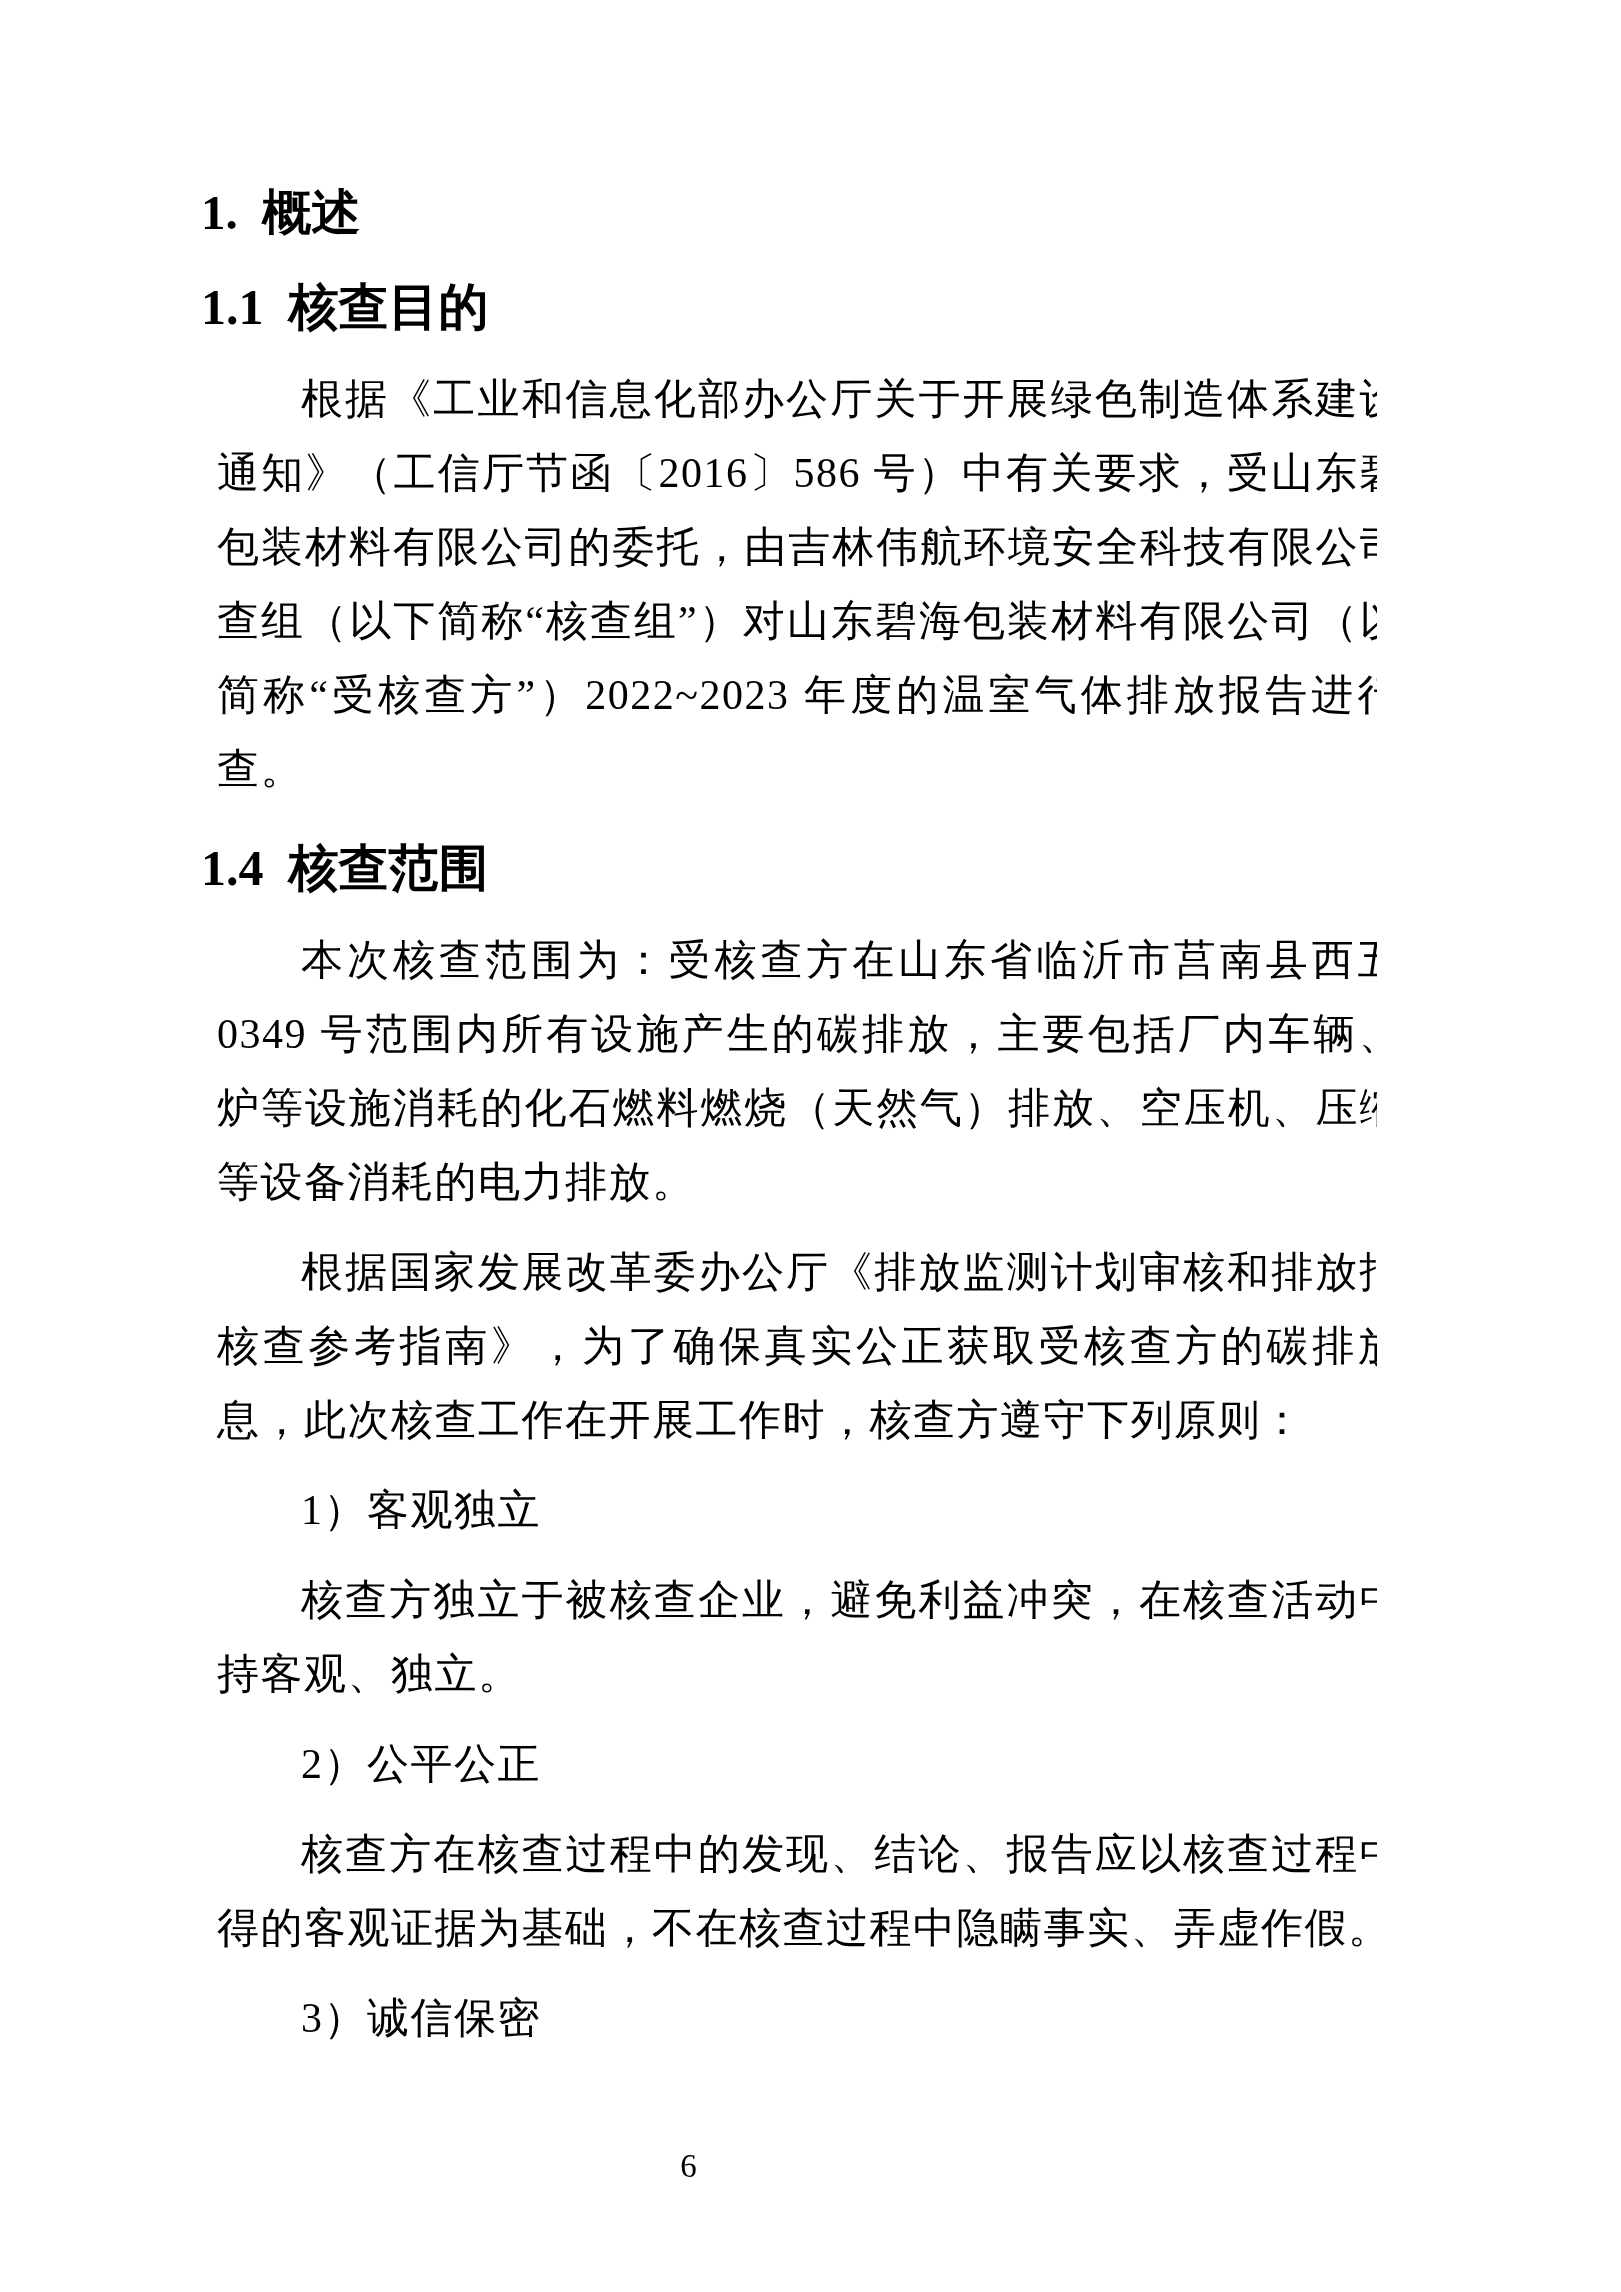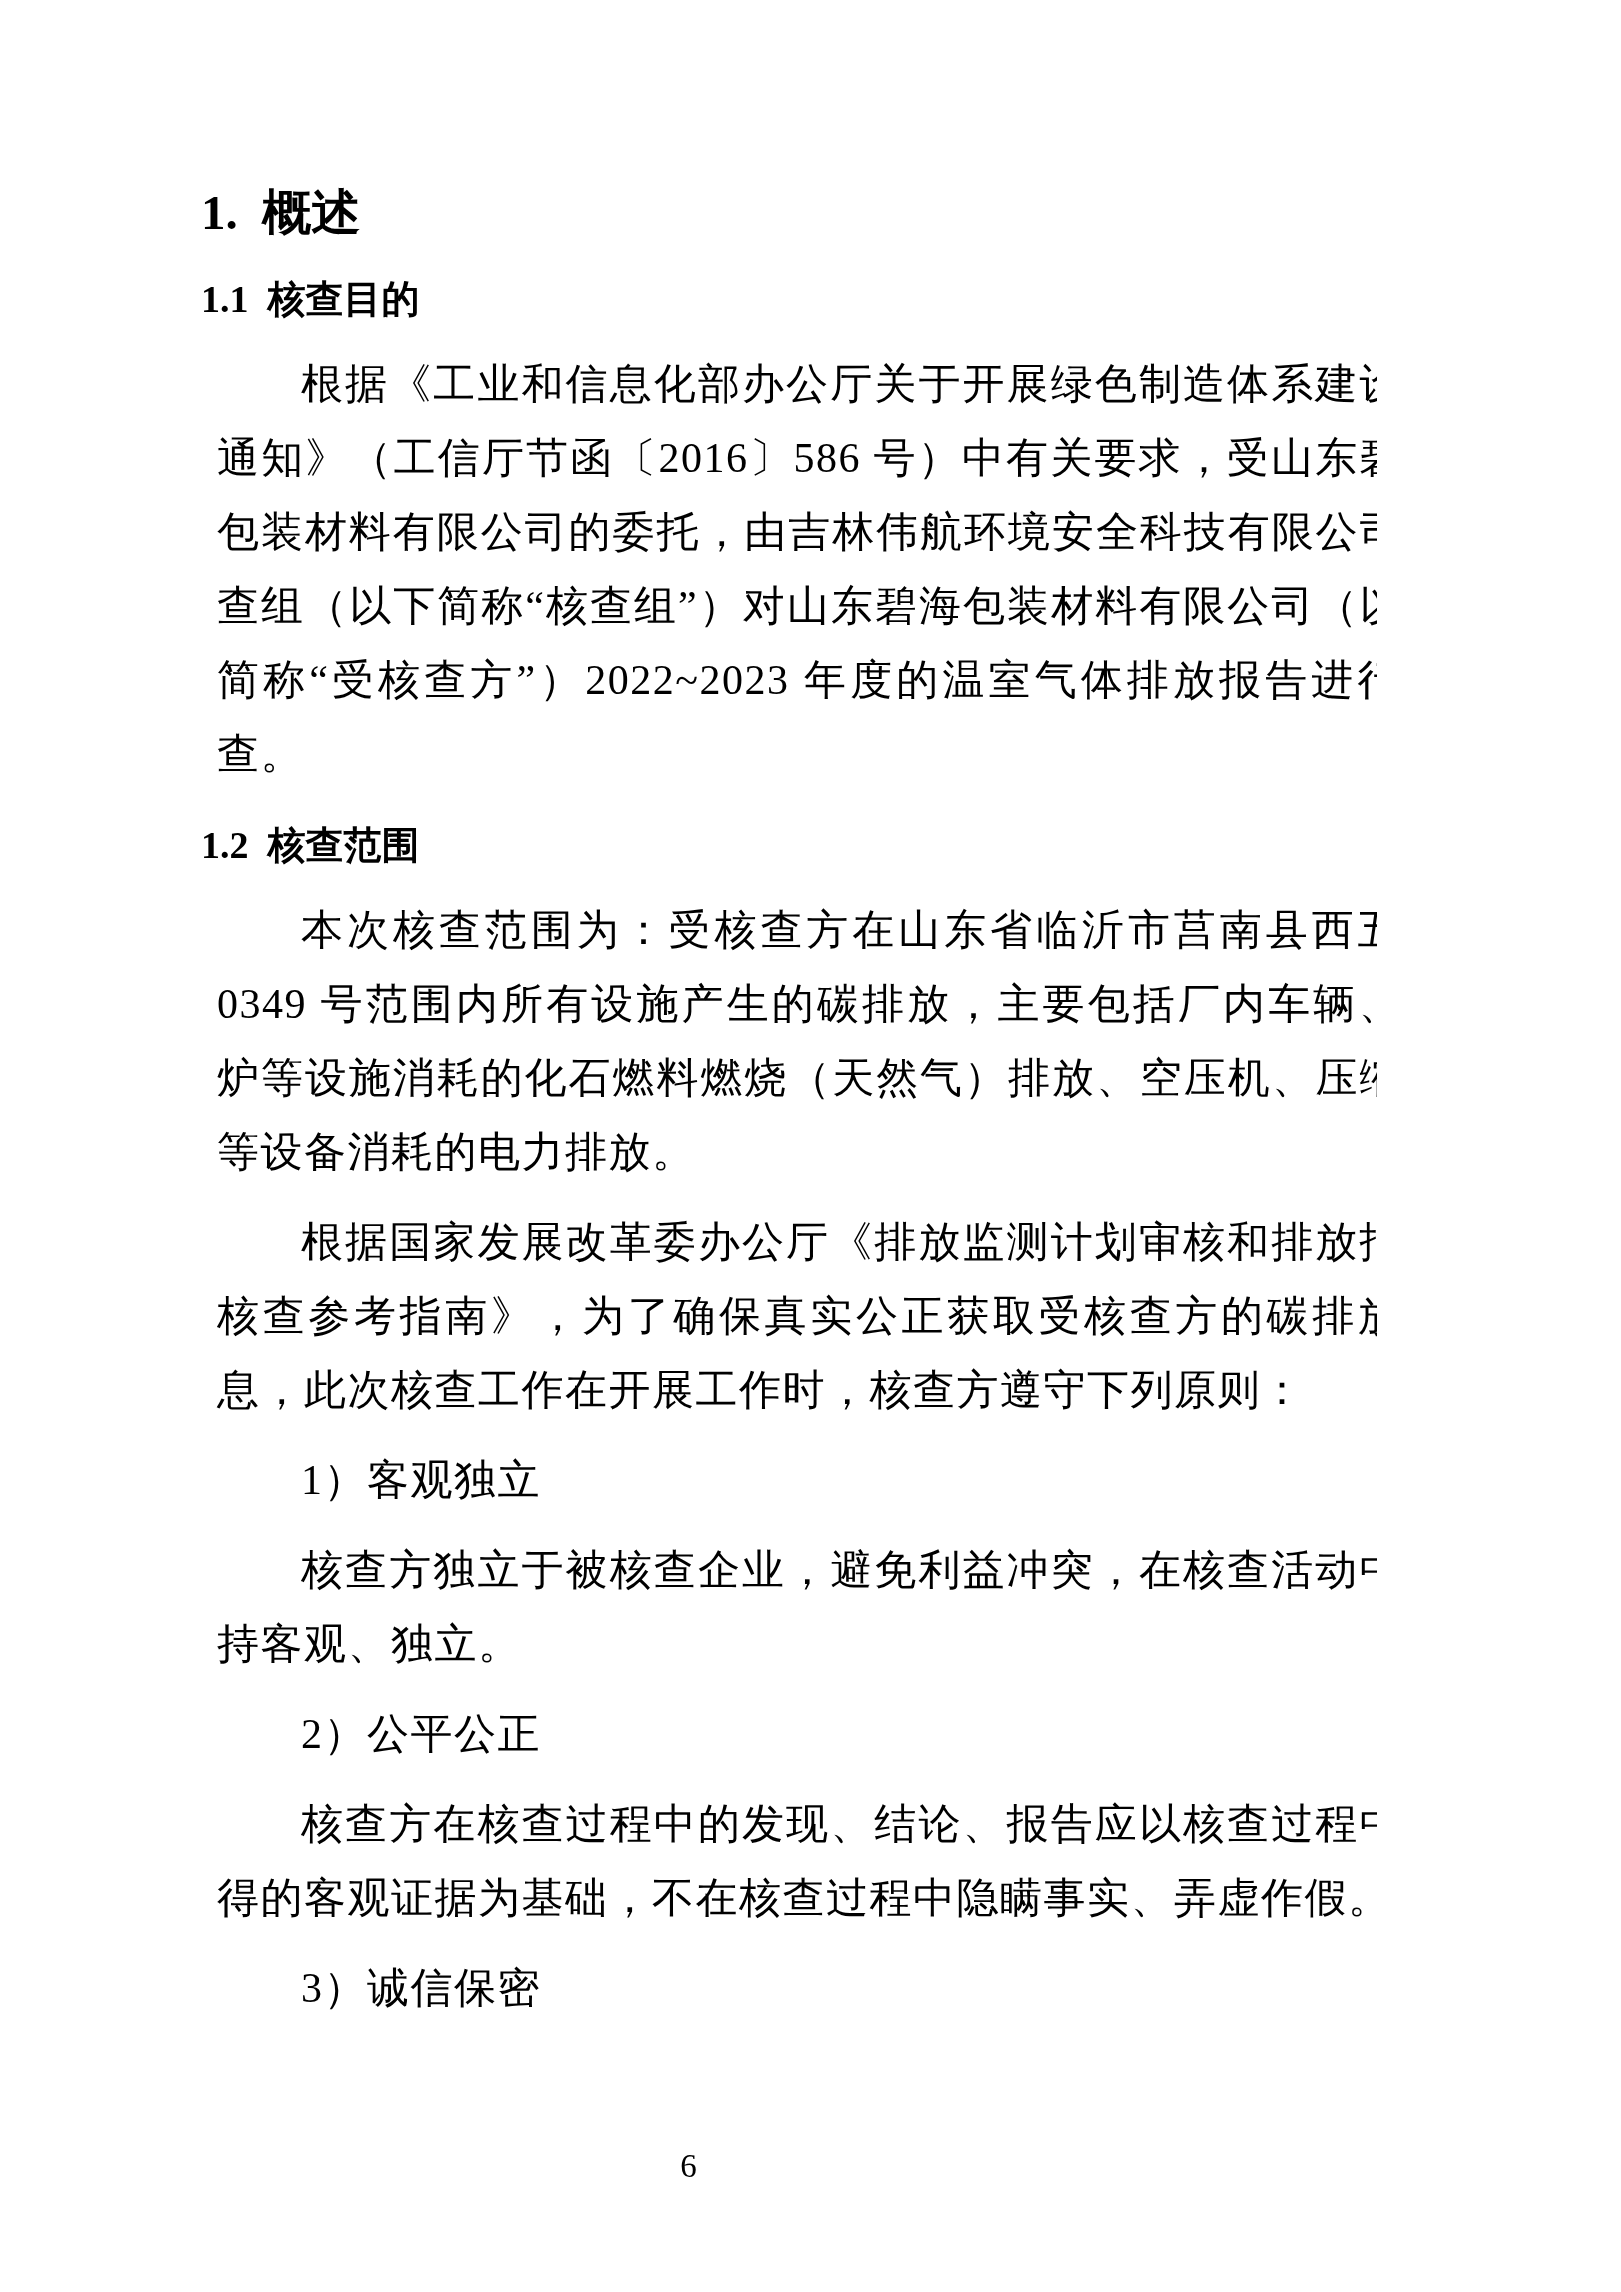--- a/index.html
+++ b/index.html
@@ -23,21 +23,21 @@
     width: 1262px;
   }
   .h1 {
     font-size: 49px;
     font-weight: bold;
     line-height: 1.25;
     margin: 0 0 33px 0;
     white-space: pre-wrap;
   }
   .h2 {
-    font-size: 38px;
+    font-size: 50px;
     font-weight: bold;
     line-height: 1.25;
     margin: 31px 0 23.5px 0;
     white-space: pre-wrap;
   }
   .para {
     font-size: 42px;
     line-height: 74px;
     letter-spacing: 1.5px;
     text-align: justify;
@@ -55,21 +55,21 @@
   }
 </style>
 </head>
 <body>
 
 <div class="page">
   <div class="content">
     <div class="h1">1.  概述</div>
     <div class="h2">1.1  核查目的</div>
     <div class="para">根据《工业和信息化部办公厅关于开展绿色制造体系建设的通知》（工信厅节函〔2016〕586 号）中有关要求，受山东碧海包装材料有限公司的委托，由吉林伟航环境安全科技有限公司核查组（以下简称“核查组”）对山东碧海包装材料有限公司（以下简称“受核查方”）2022~2023 年度的温室气体排放报告进行核查。</div>
-    <div class="h2">1.2  核查范围</div>
+    <div class="h2">1.4  核查范围</div>
     <div class="para">本次核查范围为：受核查方在山东省临沂市莒南县西五路 0349 号范围内所有设施产生的碳排放，主要包括厂内车辆、锅炉等设施消耗的化石燃料燃烧（天然气）排放、空压机、压缩机等设备消耗的电力排放。</div>
     <div class="para">根据国家发展改革委办公厅《排放监测计划审核和排放报告核查参考指南》，为了确保真实公正获取受核查方的碳排放信息，此次核查工作在开展工作时，核查方遵守下列原则：</div>
     <div class="para">1）客观独立</div>
     <div class="para">核查方独立于被核查企业，避免利益冲突，在核查活动中保持客观、独立。</div>
     <div class="para">2）公平公正</div>
     <div class="para">核查方在核查过程中的发现、结论、报告应以核查过程中获得的客观证据为基础，不在核查过程中隐瞒事实、弄虚作假。</div>
     <div class="para">3）诚信保密</div>
   </div>
   <div class="footer">6</div>
 </div>

